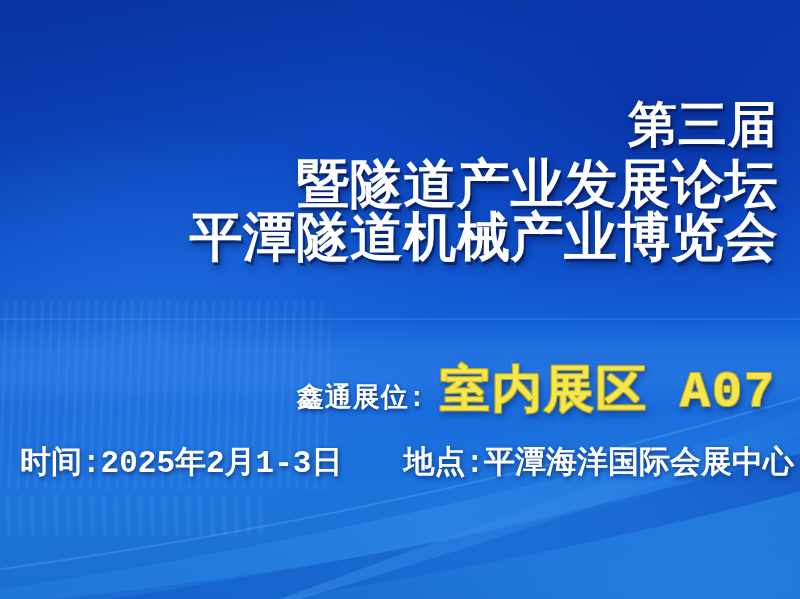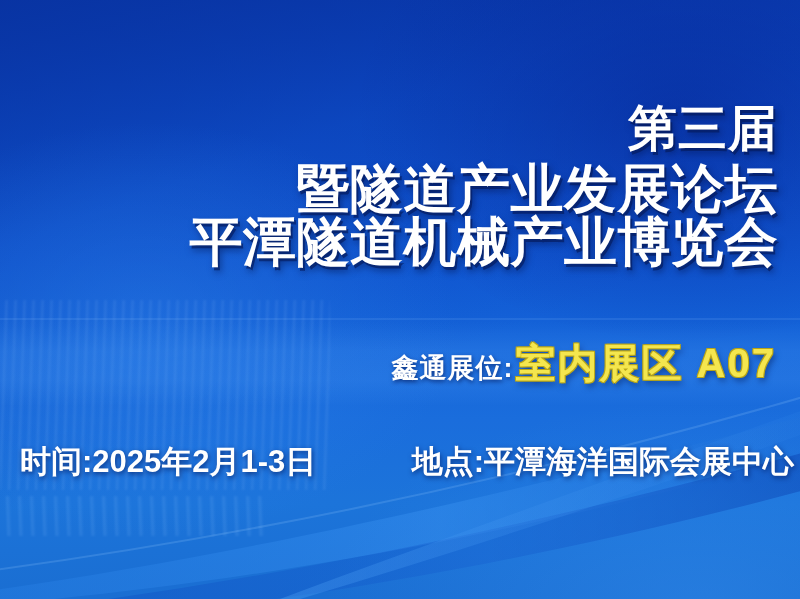--- a/index.html
+++ b/index.html
@@ -92,21 +92,21 @@
       rgba(80,160,250,0.20) 35%,
       rgba(80,160,250,0.20) 70%,
       rgba(80,160,250,0.0) 100%);
     pointer-events:none;
   }
 
   
   .arcs { position:absolute; inset:0; pointer-events:none; }
 
   
-  .text-layer { position:absolute; inset:0; }
+  .text-layer { position:absolute; inset:0;font-family:Liberation Mono, monospace; }
 
   .title-group {
     position:absolute;
     right:22px; top:104px;
     text-align:right;
   }
   .title-line {
     color:#ffffff;
     font-weight:bold;
     letter-spacing:1px;
@@ -115,37 +115,37 @@
     text-shadow:
        2px 3px 0 rgba(4,26,92,0.65),
        3px 5px 7px rgba(3,20,78,0.55);
   }
   .title-kicker { font-size:49px; margin-bottom:9px; }
   .title-main   { font-size:53px; margin-bottom:8px; letter-spacing:0.5px; }
   .title-sub    { font-size:53px; letter-spacing:0.5px; }
 
   .booth-row {
     position:absolute;
-    right:24px; top:336px;
+    right:24px; top:356px;
     display:flex;
     align-items:baseline;
     justify-content:flex-end;
-    gap:2px;
+    gap:14px;
     white-space:nowrap;
   }
   .booth-label {
     color:#ffffff;
     font-size:27px;
     font-weight:bold;
     letter-spacing:1px;
     text-shadow:1px 2px 4px rgba(4,26,92,0.7);
   }
   .booth-value {
     color:#f4e64e;
-    font-size:40px;
+    font-size:50px;
     font-weight:bold;
     letter-spacing:2px;
     text-shadow:
       -1px -1px 0 #b9a518,
        1px -1px 0 #b9a518,
       -1px  1px 0 #b9a518,
        1px  1px 0 #b9a518,
        2px  4px 6px rgba(4,26,92,0.6);
   }
 

